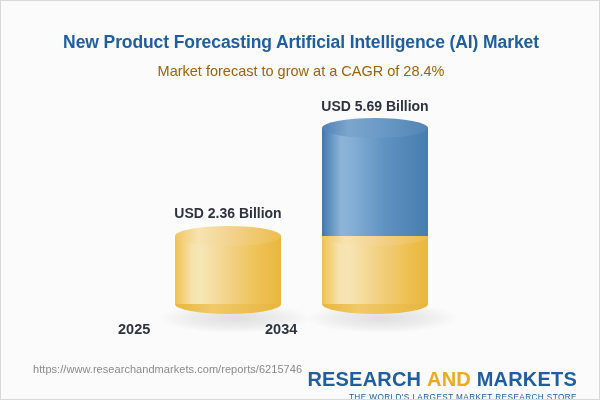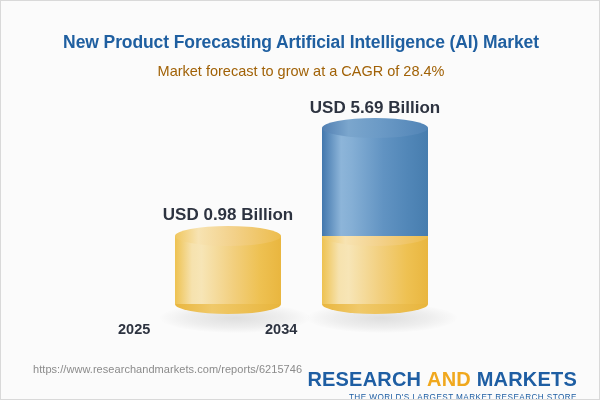--- a/index.html
+++ b/index.html
@@ -57,21 +57,21 @@
     position: absolute;
     bottom: 0;
   }
 
   .value-label {
     position: absolute;
     width: 220px;
     left: 50%;
     margin-left: -110px;
     text-align: center;
-    font-size: 17px;
+    font-size: 14px;
     font-weight: bold;
     color: #2d3340;
     white-space: nowrap;
   }
 
   .year-label {
     position: absolute;
     width: 220px;
     left: 50%;
     margin-left: -110px;
@@ -207,21 +207,21 @@
 
   <div class="header">
     <div class="title">New Product Forecasting Artificial Intelligence (AI) Market</div>
     <div class="subtitle">Market forecast to grow at a CAGR of 28.4%</div>
   </div>
 
   <div class="plot">
 
     <div class="bar-group" style="left:227px; width:0; height:260px;">
 
-      <div class="value-label" style="top:119px;">USD 0.98 Billion</div>
+      <div class="value-label" style="top:119px;">USD 2.36 Billion</div>
 
       <div class="ground-shadow" style="width:150px; margin-left:-68px; height:30px; bottom:13px;"></div>
 
       <div class="cyl" style="width:106px; margin-left:-53px; bottom:32px; height:88px;">
         <div class="cyl-bottom bottom-yellow" style="bottom:0; height:20px;"></div>
         <div class="cyl-body fill-yellow" style="bottom:10px; height:68px;"></div>
         <div class="cyl-top top-yellow" style="top:0; height:20px;"></div>
       </div>
 
       <div class="year-label" style="top:235px;">2025</div>

